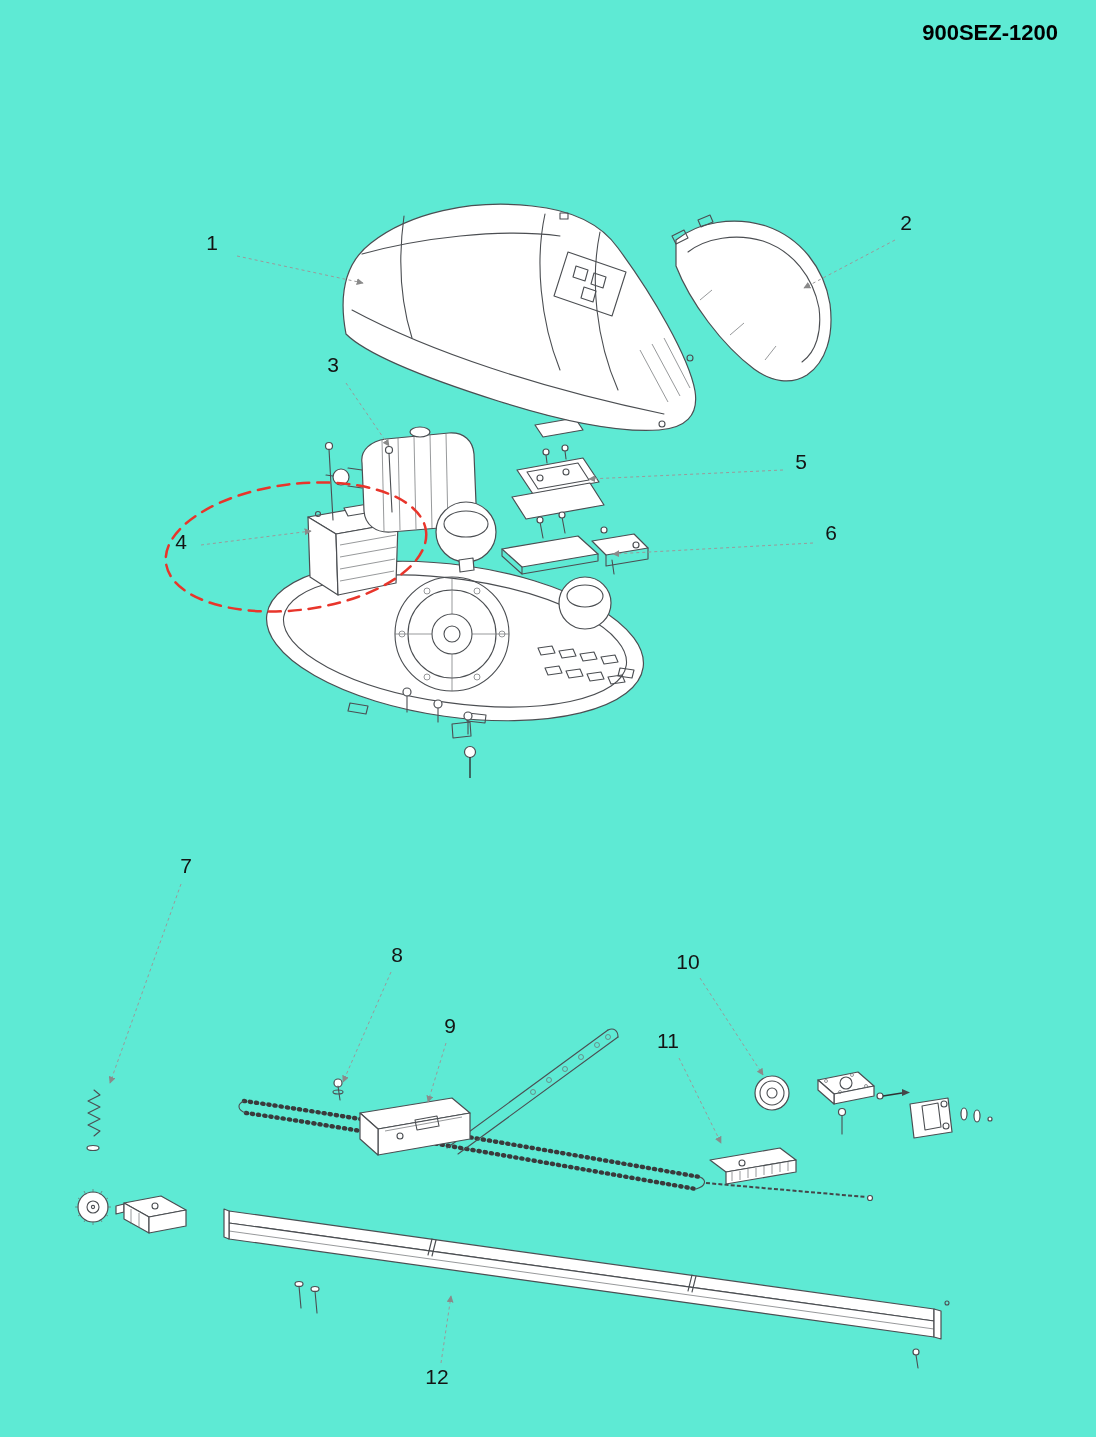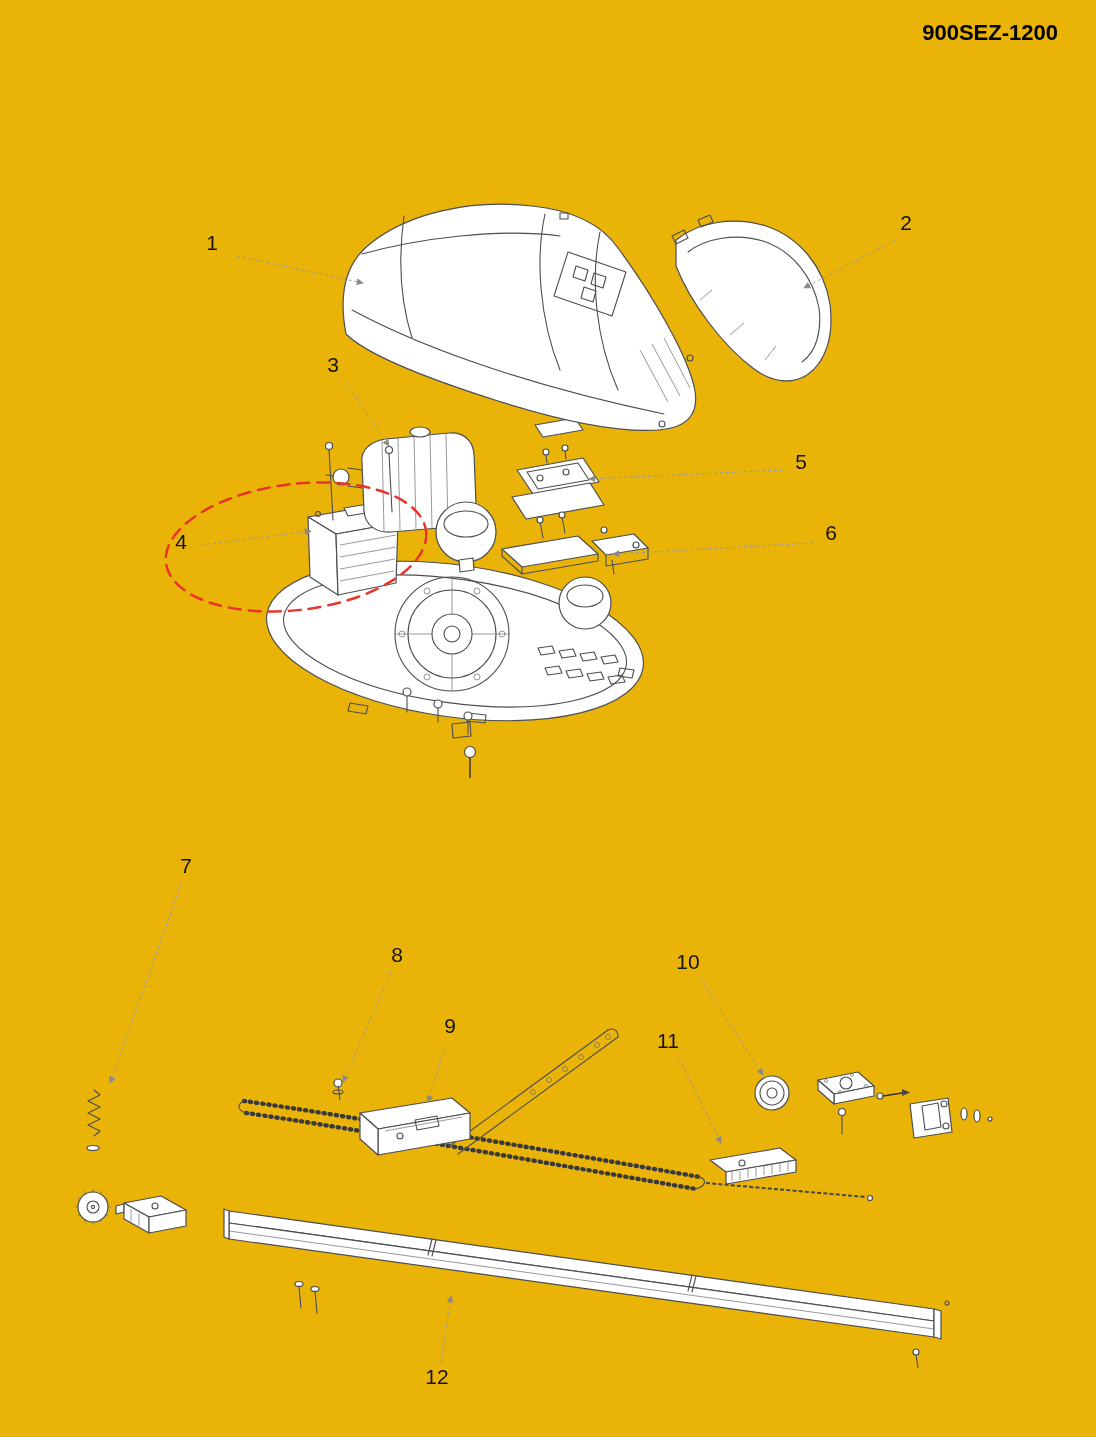--- a/index.html
+++ b/index.html
@@ -1,16 +1,16 @@
 <!DOCTYPE html>
 <html><head>
 <meta charset="utf-8">
 <style>
   html,body{margin:0;padding:0;background:#ffffff;}
-  .page{position:relative;width:1096px;height:1437px;background:#eab308;overflow:hidden;}
+  .page{position:relative;width:1096px;height:1437px;background:#5eead4;overflow:hidden;}
   svg{display:block;}
   .art{stroke:#4b4e52;stroke-width:1.2;fill:#ffffff;stroke-linejoin:round;stroke-linecap:round;}
   .artn{stroke:#4b4e52;stroke-width:1.1;fill:none;stroke-linejoin:round;stroke-linecap:round;}
   .thin{stroke:#6a6d70;stroke-width:0.7;fill:none;}
   .dark{stroke:#2f3133;stroke-width:1.4;fill:#fff;}
   .chain{stroke:#3a3a3c;stroke-width:4.4;stroke-dasharray:1.2 5;stroke-linecap:round;fill:none;}
   .rod{stroke:#45474a;stroke-width:2;stroke-dasharray:4 2.2;fill:none;}
   .leader{stroke:#9a9a9a;stroke-width:1;stroke-dasharray:3 3;fill:none;}
   .part-number{font:21px "Liberation Sans", sans-serif;fill:#141414;text-anchor:middle;}
   .title-text{font:700 22px "Liberation Sans", sans-serif;fill:#000;}

